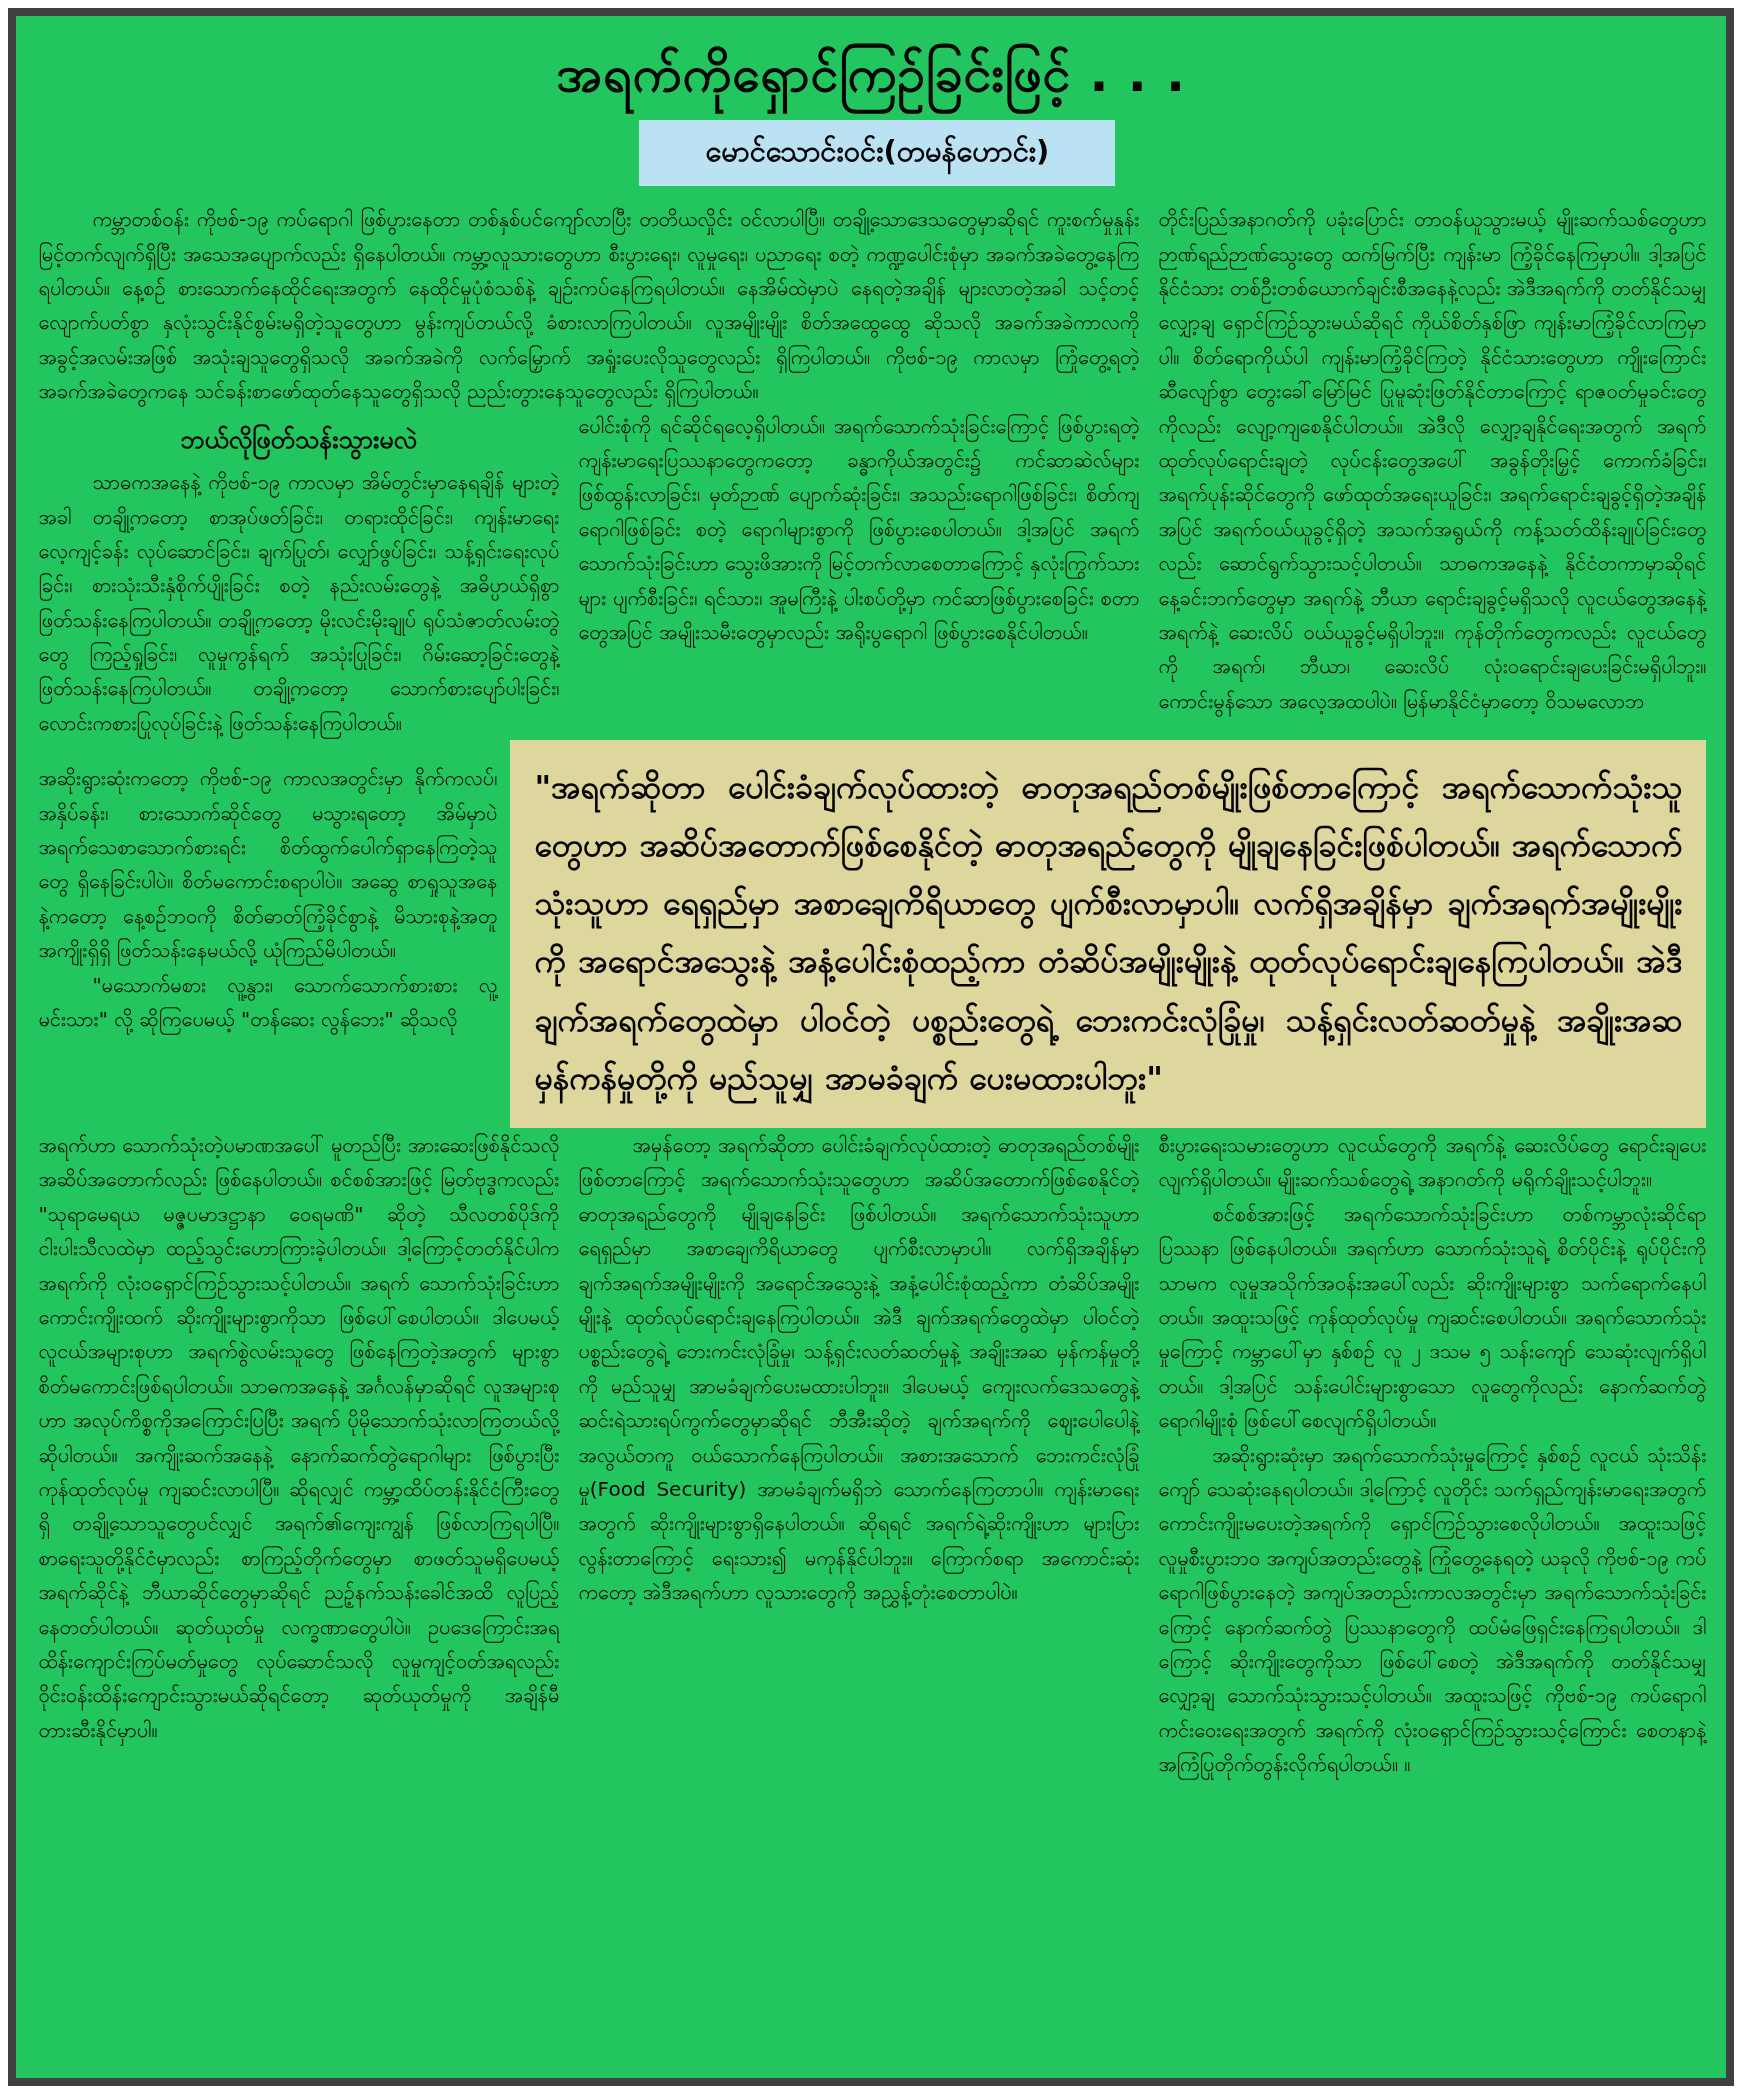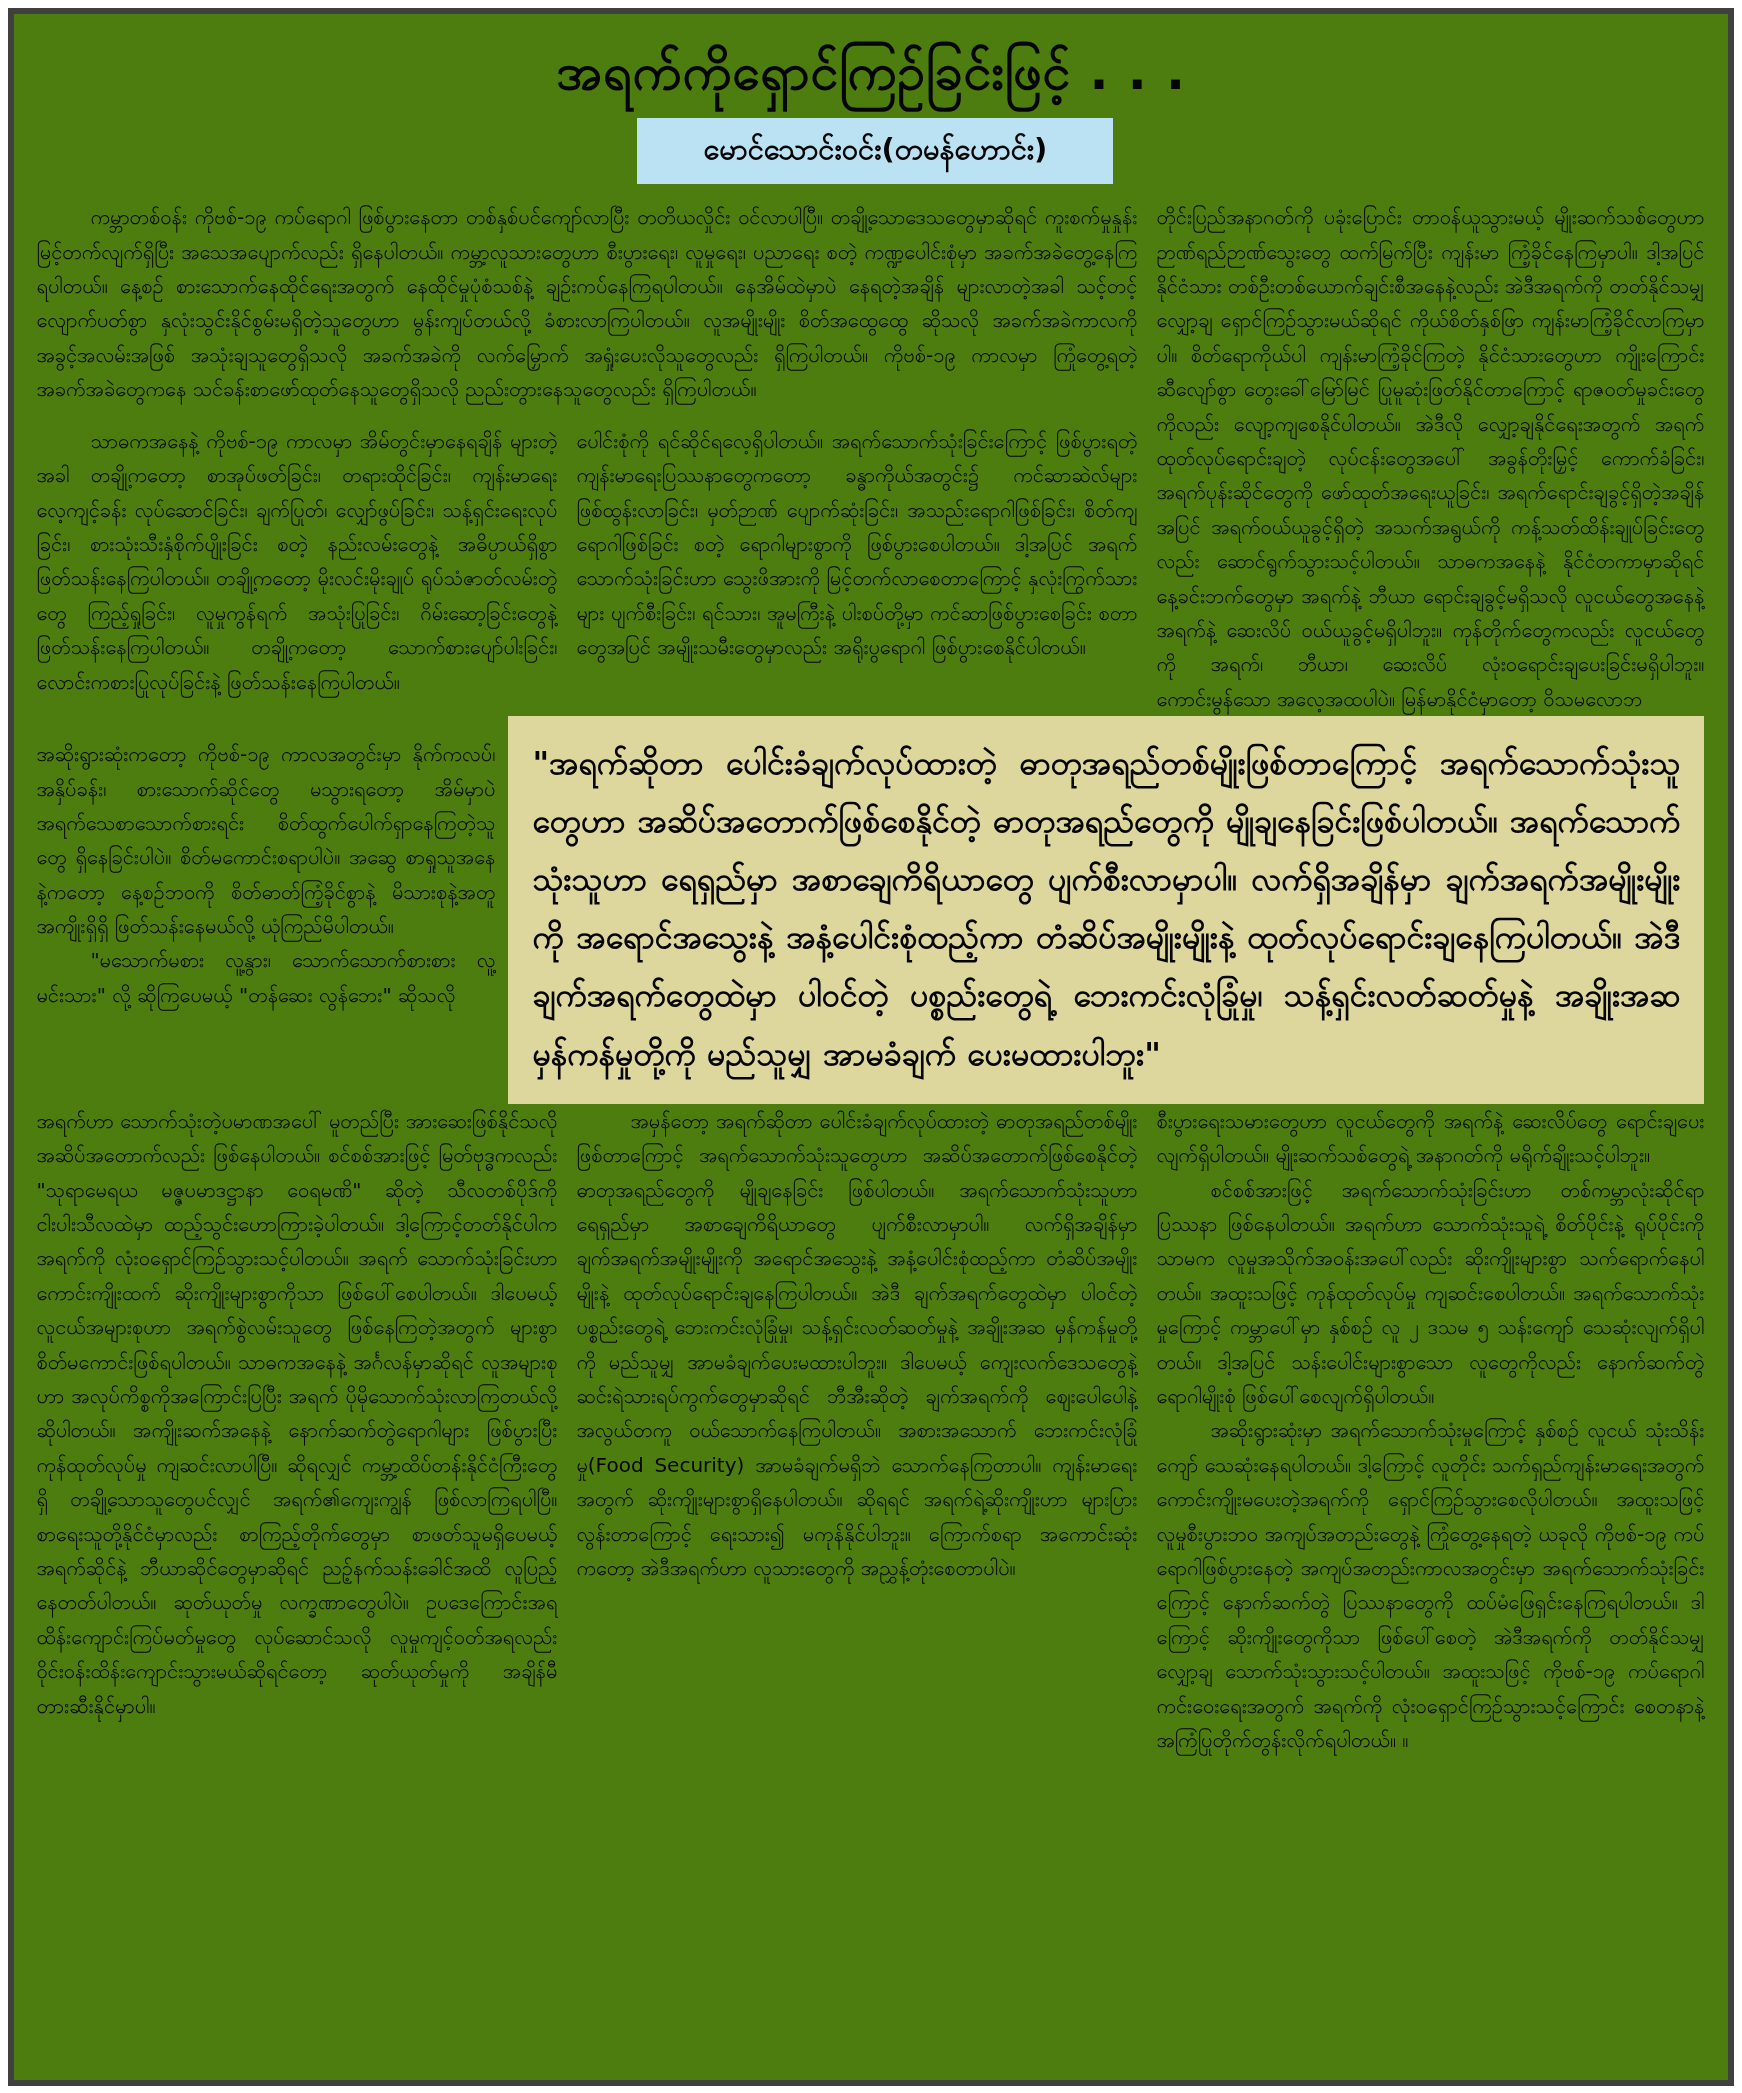--- a/index.html
+++ b/index.html
@@ -3,23 +3,23 @@
 <meta charset="utf-8">
 <style>
   html,body{margin:0;padding:0;background:#ffffff;}
   .sheet{
     width:1742px;height:2094px;box-sizing:border-box;
     padding:7.8px;background:#ffffff;
     font-family:"DejaVu Sans",sans-serif;color:#050505;
   }
   .frame{
     width:100%;height:100%;box-sizing:border-box;
-    border:6px solid #404040;
+    border:8px solid #404040;
     padding:15.6px 22.6px 12px 22.6px;
-    overflow:hidden;background:#4d7c0f;
+    overflow:hidden;background:#22c55e;
   }
   .page-title{
     text-align:center;font-size:50px;font-weight:bold;
     letter-spacing:0.9px;line-height:1.5;margin:5.2px 0 8.7px 0;
   }
   .author-row{height:70px;position:relative;margin-bottom:12px;}
   .author-box{
     position:absolute;left:601px;top:0;width:476px;height:66px;
     background:#bbe2f3;display:flex;align-items:center;justify-content:center;
     font-size:29px;font-weight:bold;text-align:right;
@@ -67,20 +67,21 @@
       <div class="author-box">မောင်သောင်းဝင်း(တမန်ဟောင်း)</div>
     </div>
 
     <div class="main">
 
       <div class="txt indent intro">ကမ္ဘာတစ်ဝန်း ကိုဗစ်-၁၉ ကပ်ရောဂါ ဖြစ်ပွားနေတာ တစ်နှစ်ပင်ကျော်လာပြီး တတိယလှိုင်း ဝင်လာပါပြီ။ တချို့သောဒေသတွေမှာဆိုရင် ကူးစက်မှုနှုန်း မြင့်တက်လျက်ရှိပြီး အသေအပျောက်လည်း ရှိနေပါတယ်။ ကမ္ဘာ့လူသားတွေဟာ စီးပွားရေး၊ လူမှုရေး၊ ပညာရေး စတဲ့ ကဏ္ဍပေါင်းစုံမှာ အခက်အခဲတွေ့နေကြရပါတယ်။ နေ့စဉ် စားသောက်နေထိုင်ရေးအတွက် နေထိုင်မှုပုံစံသစ်နဲ့ ချဉ်းကပ်နေကြရပါတယ်။ နေအိမ်ထဲမှာပဲ နေရတဲ့အချိန် များလာတဲ့အခါ သင့်တင့်လျောက်ပတ်စွာ နှလုံးသွင်းနိုင်စွမ်းမရှိတဲ့သူတွေဟာ မွန်းကျပ်တယ်လို့ ခံစားလာကြပါတယ်။ လူအမျိုးမျိုး စိတ်အထွေထွေ ဆိုသလို အခက်အခဲကာလကို အခွင့်အလမ်းအဖြစ် အသုံးချသူတွေရှိသလို အခက်အခဲကို လက်မြှောက် အရှုံးပေးလိုသူတွေလည်း ရှိကြပါတယ်။ ကိုဗစ်-၁၉ ကာလမှာ ကြုံတွေ့ရတဲ့ အခက်အခဲတွေကနေ သင်ခန်းစာဖော်ထုတ်နေသူတွေရှိသလို ညည်းတွားနေသူတွေလည်း ရှိကြပါတယ်။</div>
 
       <div class="txt right-a">တိုင်းပြည်အနာဂတ်ကို ပခုံးပြောင်း တာဝန်ယူသွားမယ့် မျိုးဆက်သစ်တွေဟာ ဉာဏ်ရည်ဉာဏ်သွေးတွေ ထက်မြက်ပြီး ကျန်းမာ ကြံ့ခိုင်နေကြမှာပါ။ ဒါ့အပြင် နိုင်ငံသား တစ်ဦးတစ်ယောက်ချင်းစီအနေနဲ့လည်း အဲဒီအရက်ကို တတ်နိုင်သမျှ လျှော့ချ ရှောင်ကြဉ်သွားမယ်ဆိုရင် ကိုယ်စိတ်နှစ်ဖြာ ကျန်းမာကြံ့ခိုင်လာကြမှာပါ။ စိတ်ရောကိုယ်ပါ ကျန်းမာကြံ့ခိုင်ကြတဲ့ နိုင်ငံသားတွေဟာ ကျိုးကြောင်းဆီလျော်စွာ တွေးခေါ်မြော်မြင် ပြုမူဆုံးဖြတ်နိုင်တာကြောင့် ရာဇဝတ်မှုခင်းတွေကိုလည်း လျော့ကျစေနိုင်ပါတယ်။ အဲဒီလို လျှော့ချနိုင်ရေးအတွက် အရက် ထုတ်လုပ်ရောင်းချတဲ့ လုပ်ငန်းတွေအပေါ် အခွန်တိုးမြှင့် ကောက်ခံခြင်း၊ အရက်ပုန်းဆိုင်တွေကို ဖော်ထုတ်အရေးယူခြင်း၊ အရက်ရောင်းချခွင့်ရှိတဲ့အချိန်အပြင် အရက်ဝယ်ယူခွင့်ရှိတဲ့ အသက်အရွယ်ကို ကန့်သတ်ထိန်းချုပ်ခြင်းတွေလည်း ဆောင်ရွက်သွားသင့်ပါတယ်။ သာဓကအနေနဲ့ နိုင်ငံတကာမှာဆိုရင် နေ့ခင်းဘက်တွေမှာ အရက်နဲ့ ဘီယာ ရောင်းချခွင့်မရှိသလို လူငယ်တွေအနေနဲ့ အရက်နဲ့ ဆေးလိပ် ဝယ်ယူခွင့်မရှိပါဘူး။ ကုန်တိုက်တွေကလည်း လူငယ်တွေကို အရက်၊ ဘီယာ၊ ဆေးလိပ် လုံးဝရောင်းချပေးခြင်းမရှိပါဘူး။ ကောင်းမွန်သော အလေ့အထပါပဲ။ မြန်မာနိုင်ငံမှာတော့ ဝိသမလောဘ</div>
 
       <div class="left-a">
+        <div class="col-heading">ဘယ်လိုဖြတ်သန်းသွားမလဲ</div>
         <div class="txt indent">သာဓကအနေနဲ့ ကိုဗစ်-၁၉ ကာလမှာ အိမ်တွင်းမှာနေရချိန် များတဲ့အခါ တချို့ကတော့ စာအုပ်ဖတ်ခြင်း၊ တရားထိုင်ခြင်း၊ ကျန်းမာရေးလေ့ကျင့်ခန်း လုပ်ဆောင်ခြင်း၊ ချက်ပြုတ်၊ လျှော်ဖွပ်ခြင်း၊ သန့်ရှင်းရေးလုပ်ခြင်း၊ စားသုံးသီးနှံစိုက်ပျိုးခြင်း စတဲ့ နည်းလမ်းတွေနဲ့ အဓိပ္ပာယ်ရှိစွာ ဖြတ်သန်းနေကြပါတယ်။ တချို့ကတော့ မိုးလင်းမိုးချုပ် ရုပ်သံဇာတ်လမ်းတွဲတွေ ကြည့်ရှုခြင်း၊ လူမှုကွန်ရက် အသုံးပြုခြင်း၊ ဂိမ်းဆော့ခြင်းတွေနဲ့ ဖြတ်သန်းနေကြပါတယ်။ တချို့ကတော့ သောက်စားပျော်ပါးခြင်း၊ လောင်းကစားပြုလုပ်ခြင်းနဲ့ ဖြတ်သန်းနေကြပါတယ်။</div>
       </div>
 
       <div class="txt mid-top">ပေါင်းစုံကို ရင်ဆိုင်ရလေ့ရှိပါတယ်။ အရက်သောက်သုံးခြင်းကြောင့် ဖြစ်ပွားရတဲ့ ကျန်းမာရေးပြဿနာတွေကတော့ ခန္ဓာကိုယ်အတွင်း၌ ကင်ဆာဆဲလ်များ ဖြစ်ထွန်းလာခြင်း၊ မှတ်ဉာဏ် ပျောက်ဆုံးခြင်း၊ အသည်းရောဂါဖြစ်ခြင်း၊ စိတ်ကျရောဂါဖြစ်ခြင်း စတဲ့ ရောဂါများစွာကို ဖြစ်ပွားစေပါတယ်။ ဒါ့အပြင် အရက်သောက်သုံးခြင်းဟာ သွေးဖိအားကို မြင့်တက်လာစေတာကြောင့် နှလုံးကြွက်သားများ ပျက်စီးခြင်း၊ ရင်သား၊ အူမကြီးနဲ့ ပါးစပ်တို့မှာ ကင်ဆာဖြစ်ပွားစေခြင်း စတာတွေအပြင် အမျိုးသမီးတွေမှာလည်း အရိုးပွရောဂါ ဖြစ်ပွားစေနိုင်ပါတယ်။</div>
 
       <div class="left-b">
         <div class="txt">အဆိုးရွားဆုံးကတော့ ကိုဗစ်-၁၉ ကာလအတွင်းမှာ နိုက်ကလပ်၊ အနှိပ်ခန်း၊ စားသောက်ဆိုင်တွေ မသွားရတော့ အိမ်မှာပဲ အရက်သေစာသောက်စားရင်း စိတ်ထွက်ပေါက်ရှာနေကြတဲ့သူတွေ ရှိနေခြင်းပါပဲ။ စိတ်မကောင်းစရာပါပဲ။ အဆွေ စာရှုသူအနေနဲ့ကတော့ နေ့စဉ်ဘဝကို စိတ်ဓာတ်ကြံ့ခိုင်စွာနဲ့ မိသားစုနဲ့အတူ အကျိုးရှိရှိ ဖြတ်သန်းနေမယ်လို့ ယုံကြည်မိပါတယ်။</div>
         <div class="txt indent">"မသောက်မစား လူ့နွား၊ သောက်သောက်စားစား လူ့မင်းသား" လို့ ဆိုကြပေမယ့် "တန်ဆေး လွန်ဘေး" ဆိုသလို</div>
       </div>
 

